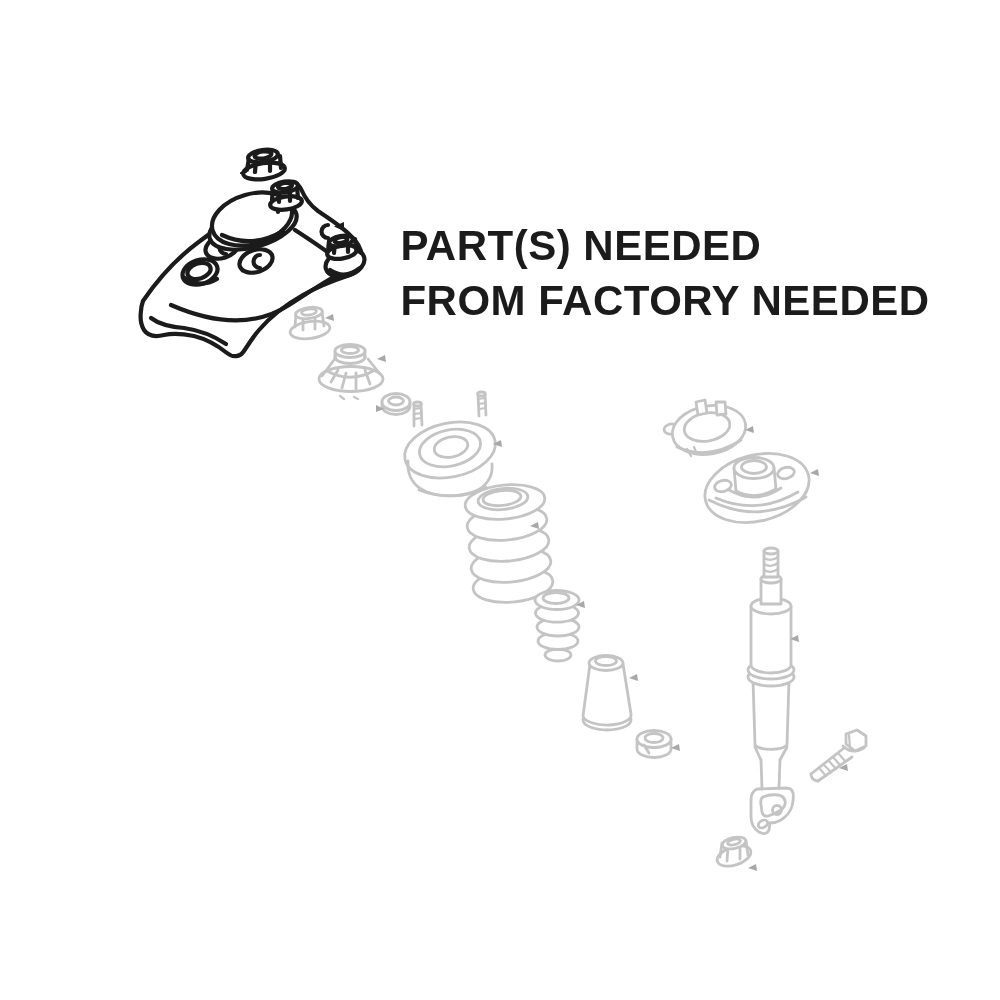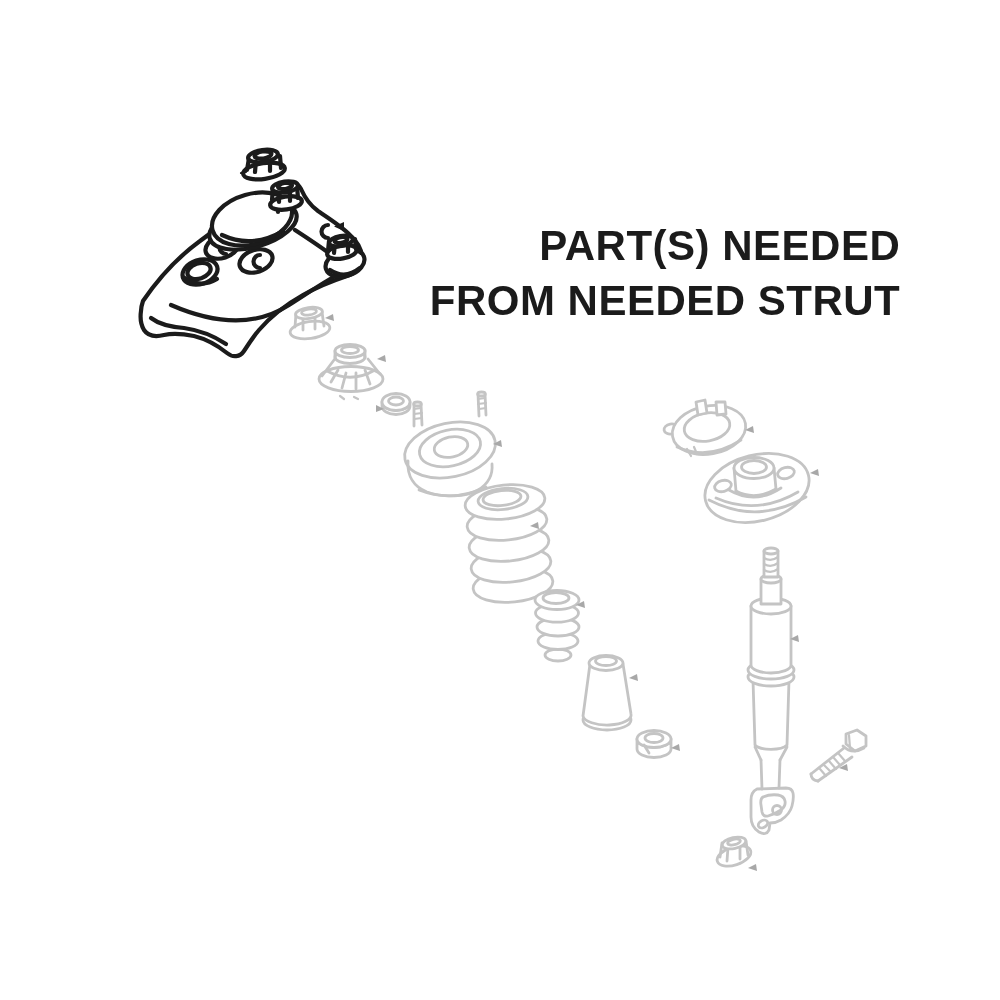--- a/index.html
+++ b/index.html
@@ -5,21 +5,21 @@
   html,body{margin:0;padding:0;}
   body{
     width:1000px;height:1000px;overflow:hidden;
     background:var(--background,#ffffff);
     font-family:"Liberation Sans", sans-serif;
   }
   .canvas{position:relative;width:1000px;height:1000px;background:var(--background,#ffffff);}
   .diagram-svg{position:absolute;left:0;top:0;}
   .heading{
     position:absolute;left:665px;top:218px;transform:translateX(-50%);
-    text-align:right;white-space:nowrap;
+    text-align:left;white-space:nowrap;
     font-weight:700;font-size:42px;line-height:55px;letter-spacing:0.5px;
     color:var(--ink,#1b1b1b);
   }
   .heading .line{display:block;}
   svg *{stroke-linecap:round;stroke-linejoin:round;}
   .ink{stroke:var(--ink,#1b1b1b);stroke-width:4.2;fill:none;}
   .lite{stroke:var(--part-line,#c4c4c4);stroke-width:2.8;fill:none;}
   .thin{stroke-width:2.2;}
   .fw{fill:var(--background,#ffffff);}
   .fn{fill:none;}
@@ -281,16 +281,16 @@
       <line x1="270" y1="159" x2="270" y2="171"></line>
       <ellipse class="fw" cx="263" cy="156" rx="15" ry="6" transform="rotate(-8 263 156)"></ellipse>
       <ellipse class="fn" cx="263" cy="155" rx="8.5" ry="3.5" transform="rotate(-8 263 155)"></ellipse>
       <line class="thin" x1="241" y1="173" x2="246" y2="172"></line>
     </g>
 
   </svg>
 
   <div class="heading">
     <span class="line">PART(S) NEEDED</span>
-    <span class="line">FROM NEEDED STRUT</span>
+    <span class="line">FROM FACTORY NEEDED</span>
   </div>
 
 </div>
 
 </body></html>

